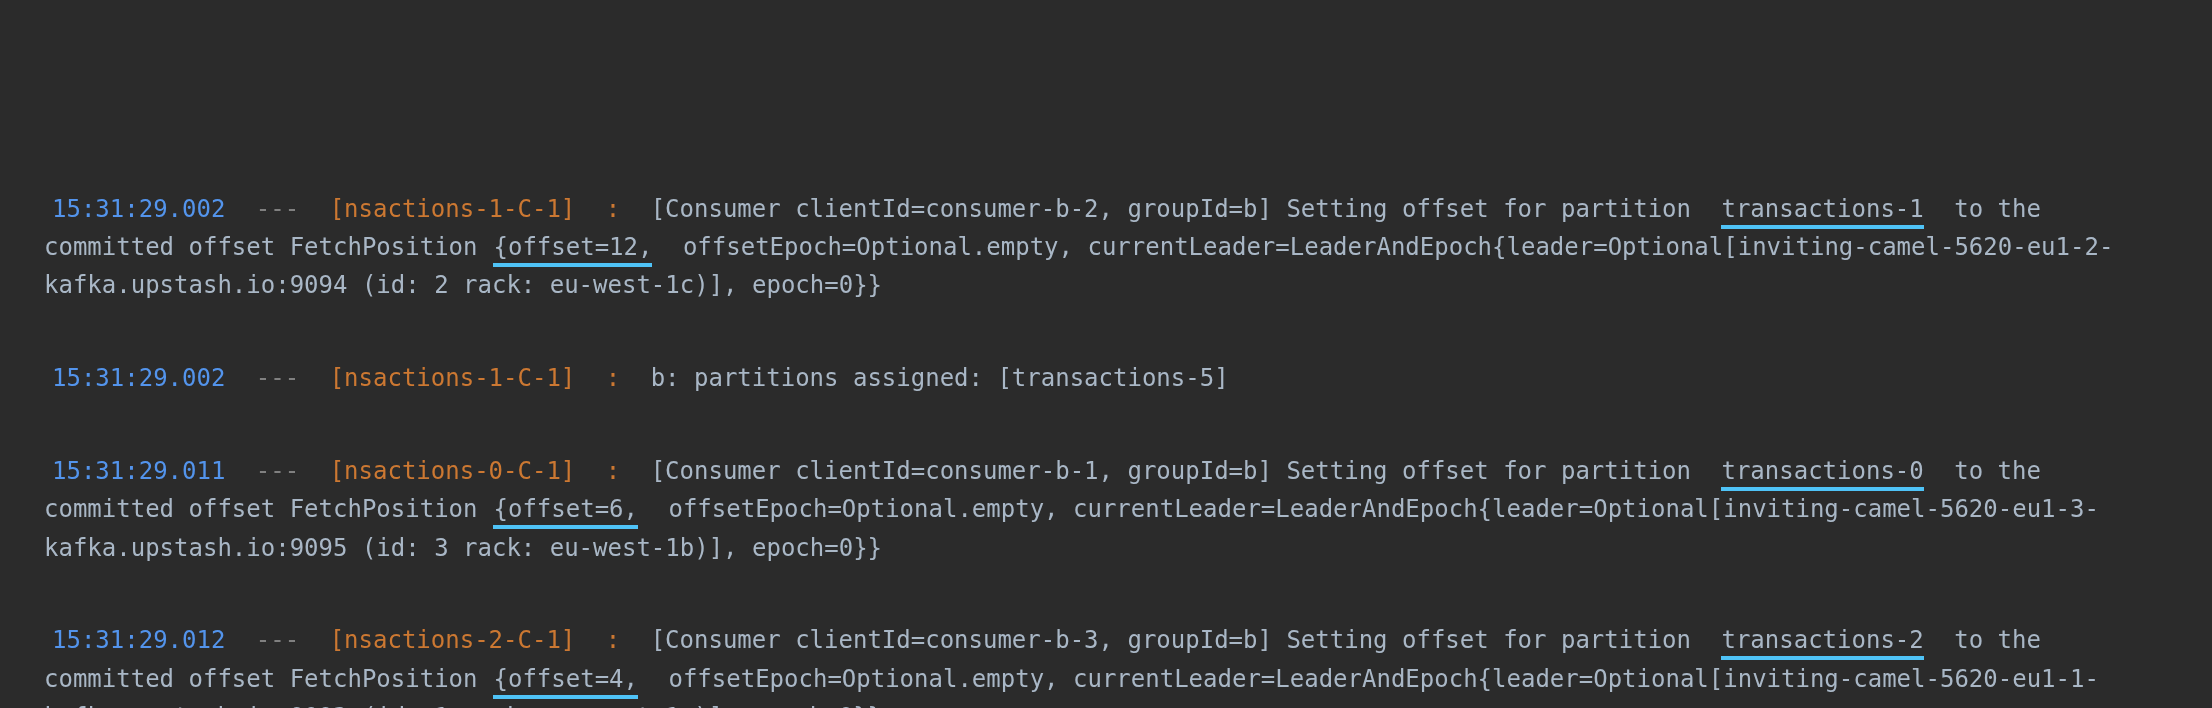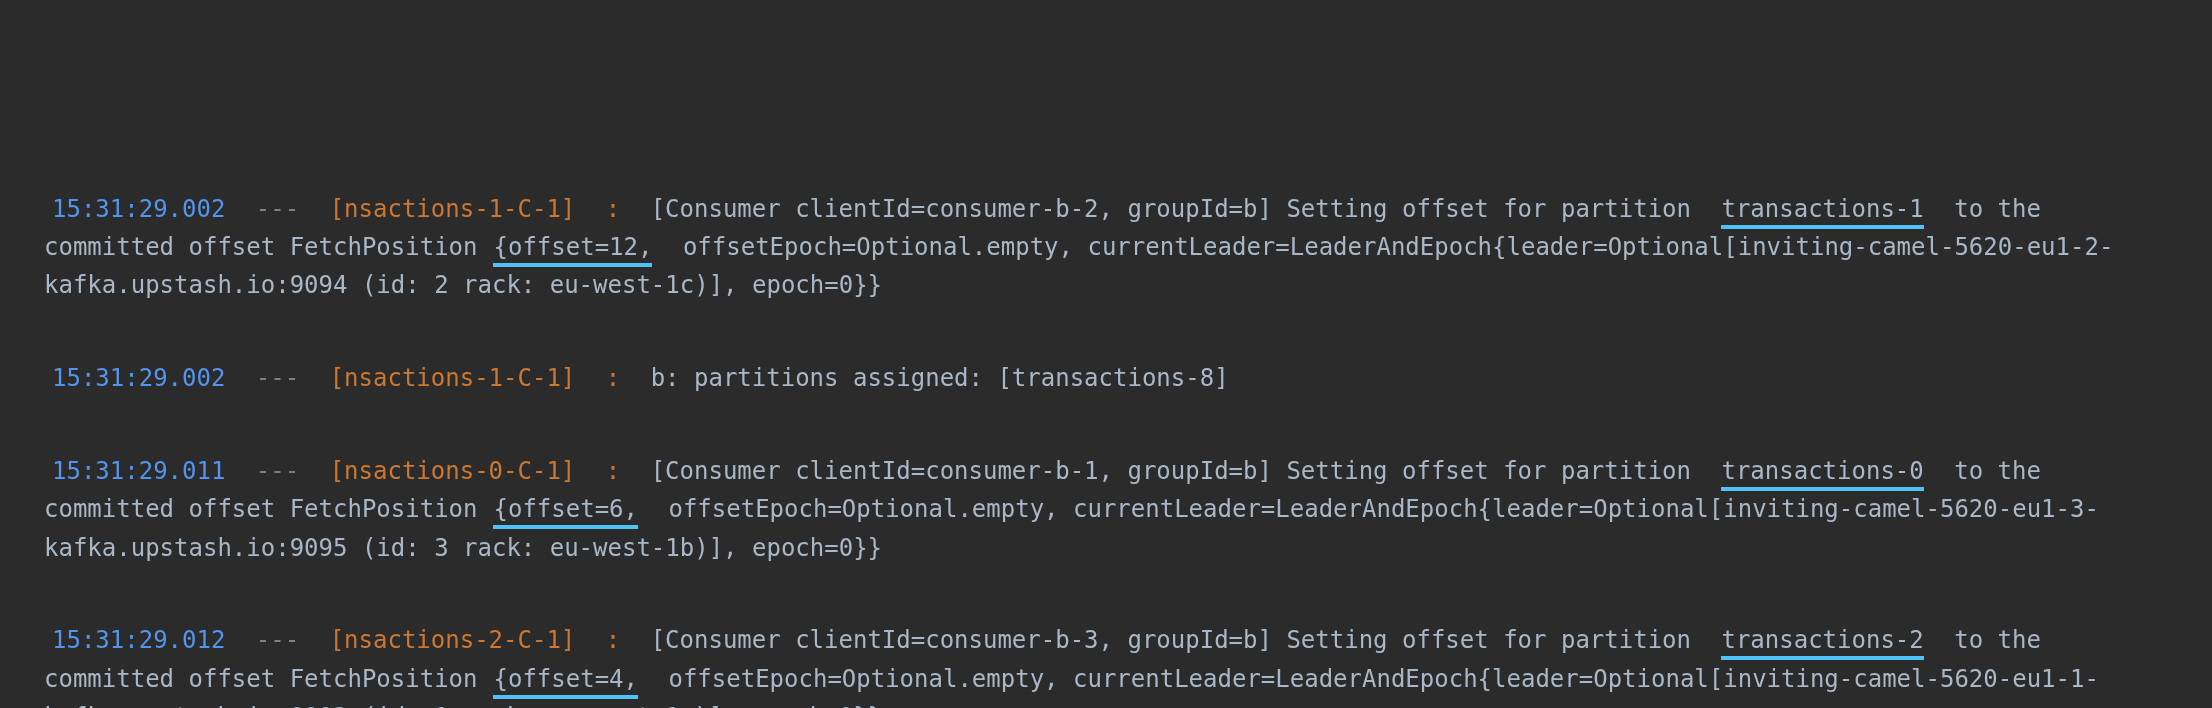--- a/index.html
+++ b/index.html
@@ -39,18 +39,18 @@
       border-bottom: 4px solid #4fc3f7;
       padding-bottom: 2px;
     }
   </style>
 </head>
 <body>
 
 
 
 <div class="log-entry"><span class="timestamp">15:31:29.002</span><span class="dashes"> --- </span><span class="thread">[nsactions-1-C-1]</span><span class="colon-sep"> : </span><span class="msg">[Consumer clientId=consumer-b-2, groupId=b] Setting offset for partition </span><span class="msg underline">transactions-1</span><span class="msg"> to the committed offset FetchPosition</span><span class="msg underline">{offset=12,</span><span class="msg"> offsetEpoch=Optional.empty, currentLeader=LeaderAndEpoch{leader=Optional[inviting-camel-5620-eu1-2-kafka.upstash.io:9094 (id: 2 rack: eu-west-1c)], epoch=0}}</span></div>
-<div class="log-entry"><span class="timestamp">15:31:29.002</span><span class="dashes"> --- </span><span class="thread">[nsactions-1-C-1]</span><span class="colon-sep"> : </span><span class="msg">b: partitions assigned: [transactions-8]</span></div>
+<div class="log-entry"><span class="timestamp">15:31:29.002</span><span class="dashes"> --- </span><span class="thread">[nsactions-1-C-1]</span><span class="colon-sep"> : </span><span class="msg">b: partitions assigned: [transactions-5]</span></div>
 <div class="log-entry"><span class="timestamp">15:31:29.011</span><span class="dashes"> --- </span><span class="thread">[nsactions-0-C-1]</span><span class="colon-sep"> : </span><span class="msg">[Consumer clientId=consumer-b-1, groupId=b] Setting offset for partition </span><span class="msg underline">transactions-0</span><span class="msg"> to the committed offset FetchPosition</span><span class="msg underline">{offset=6,</span><span class="msg"> offsetEpoch=Optional.empty, currentLeader=LeaderAndEpoch{leader=Optional[inviting-camel-5620-eu1-3-kafka.upstash.io:9095 (id: 3 rack: eu-west-1b)], epoch=0}}</span></div>
 <div class="log-entry"><span class="timestamp">15:31:29.012</span><span class="dashes"> --- </span><span class="thread">[nsactions-2-C-1]</span><span class="colon-sep"> : </span><span class="msg">[Consumer clientId=consumer-b-3, groupId=b] Setting offset for partition </span><span class="msg underline">transactions-2</span><span class="msg"> to the committed offset FetchPosition</span><span class="msg underline">{offset=4,</span><span class="msg"> offsetEpoch=Optional.empty, currentLeader=LeaderAndEpoch{leader=Optional[inviting-camel-5620-eu1-1-kafka.upstash.io:9093 (id: 1 rack: eu-west-1a)], epoch=0}}</span></div>
 
 
 
 
 </body></html>

